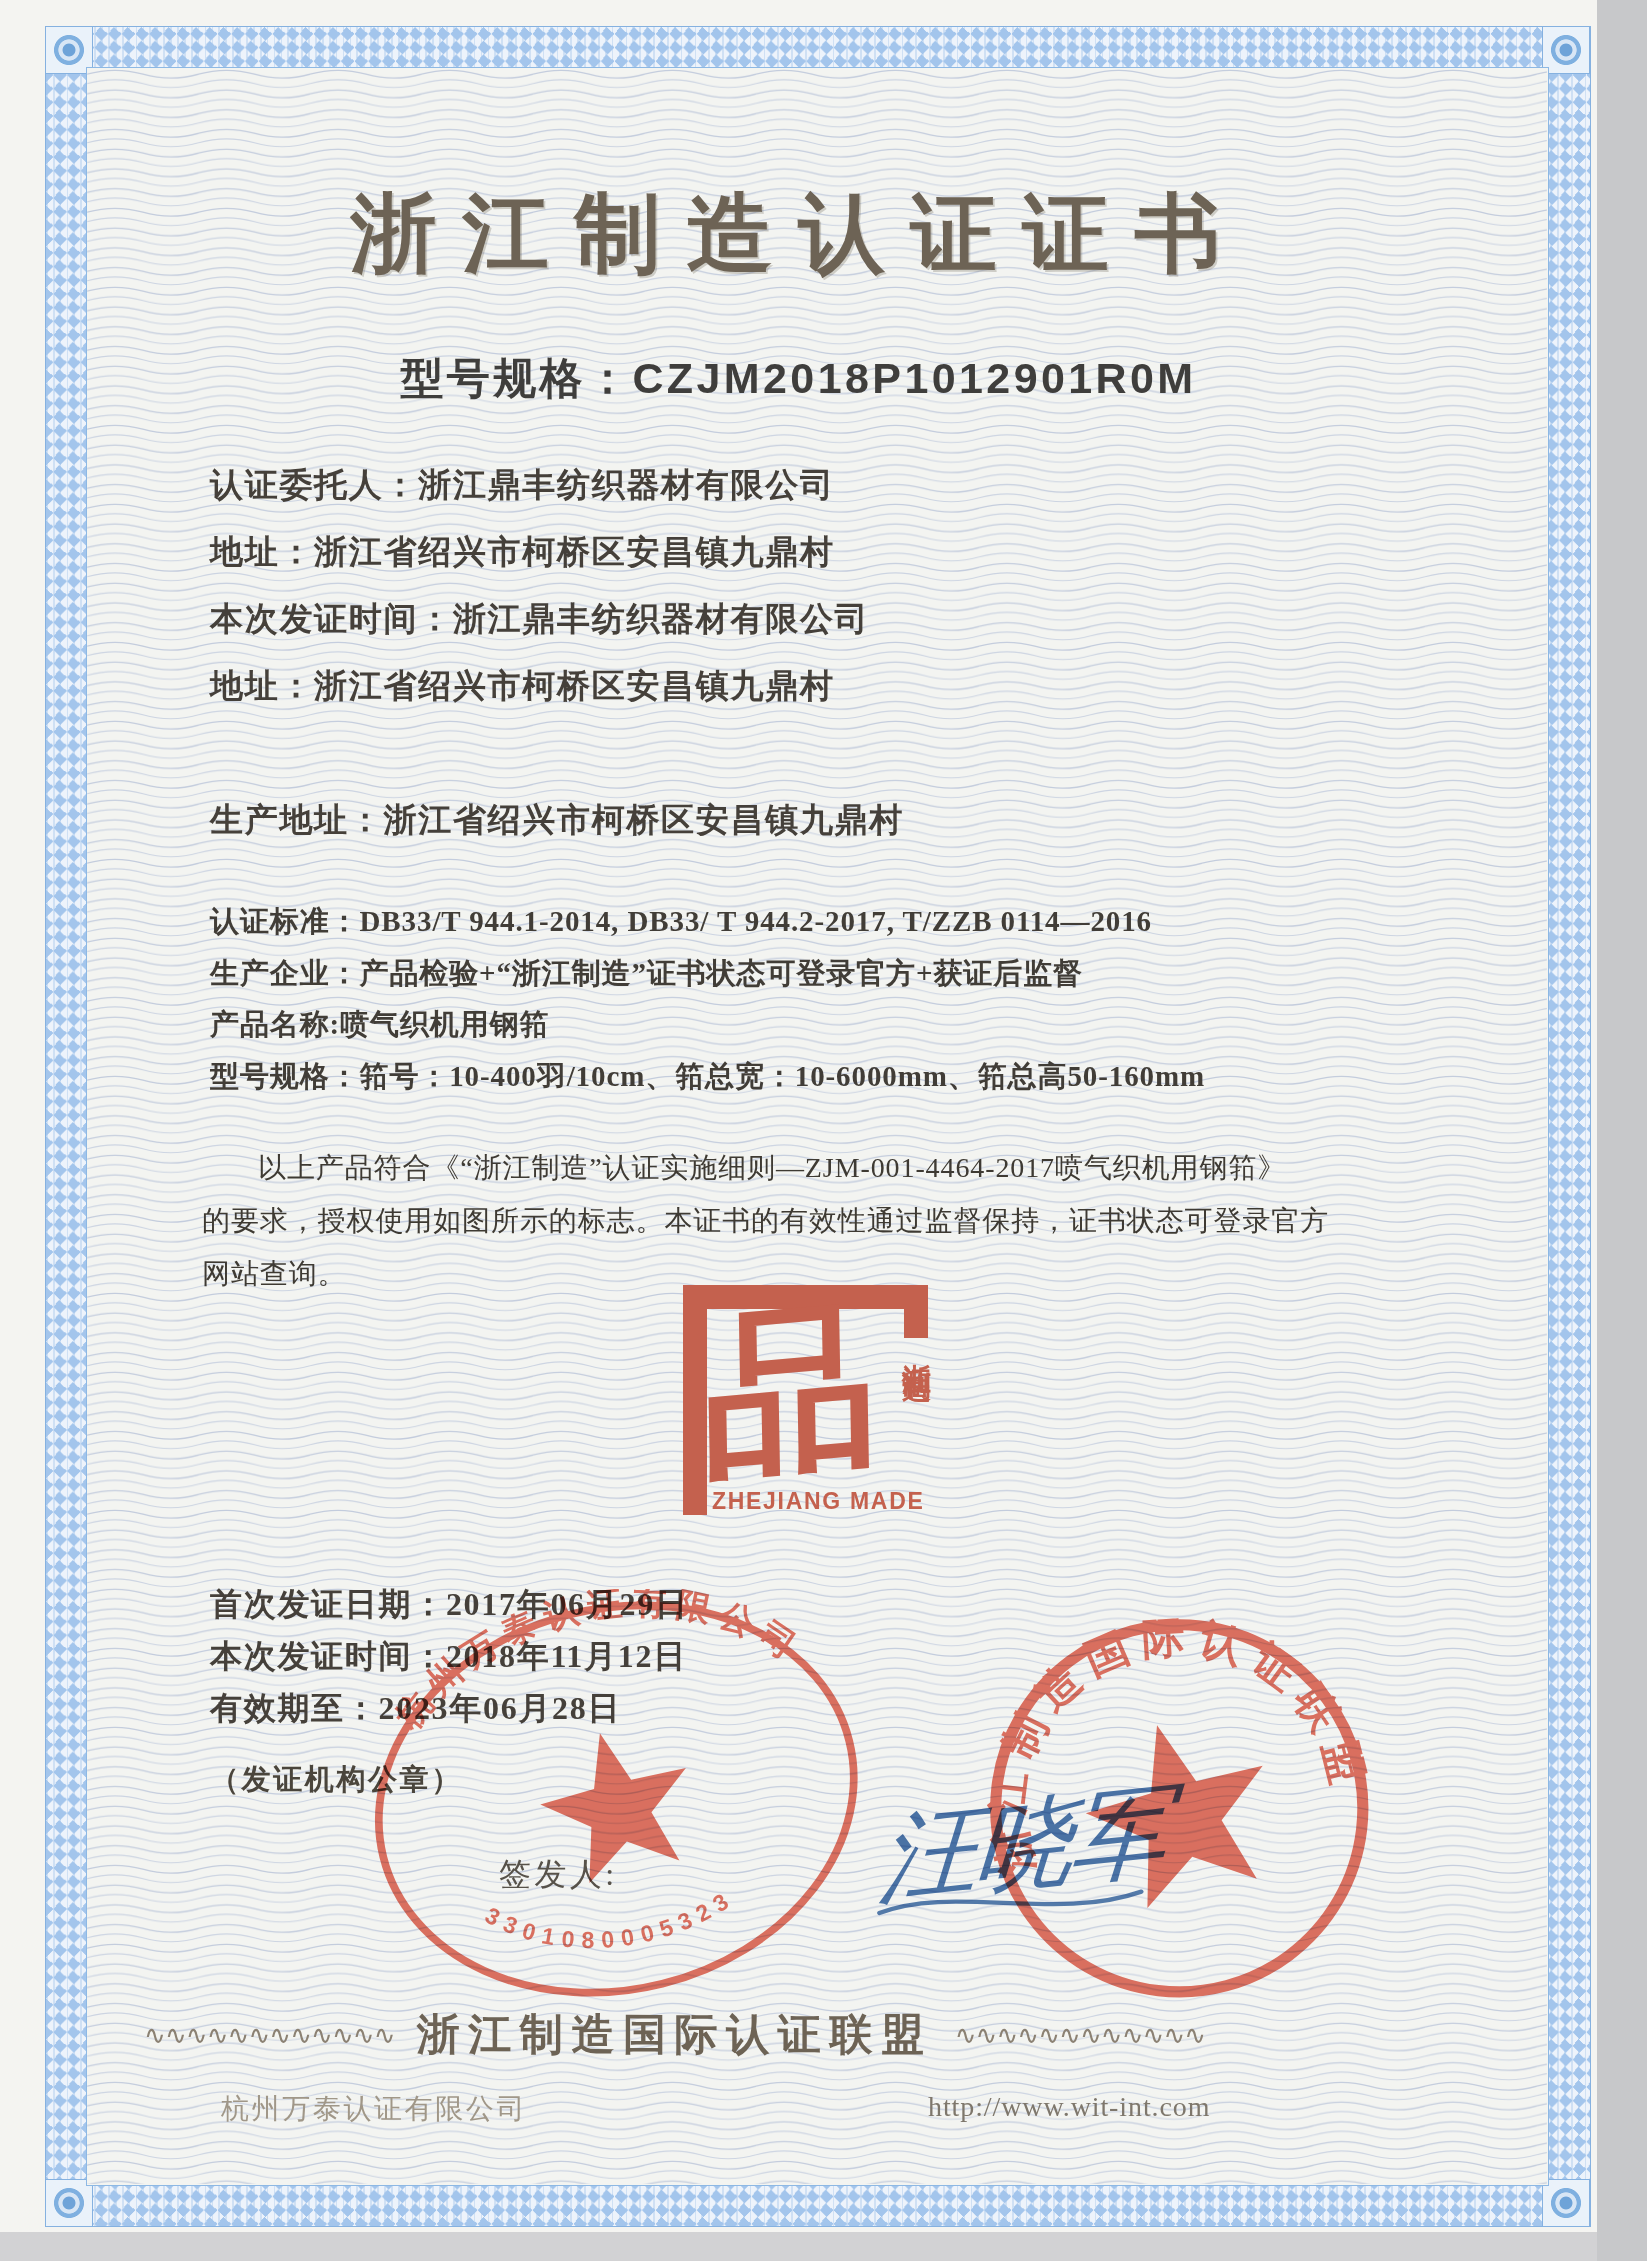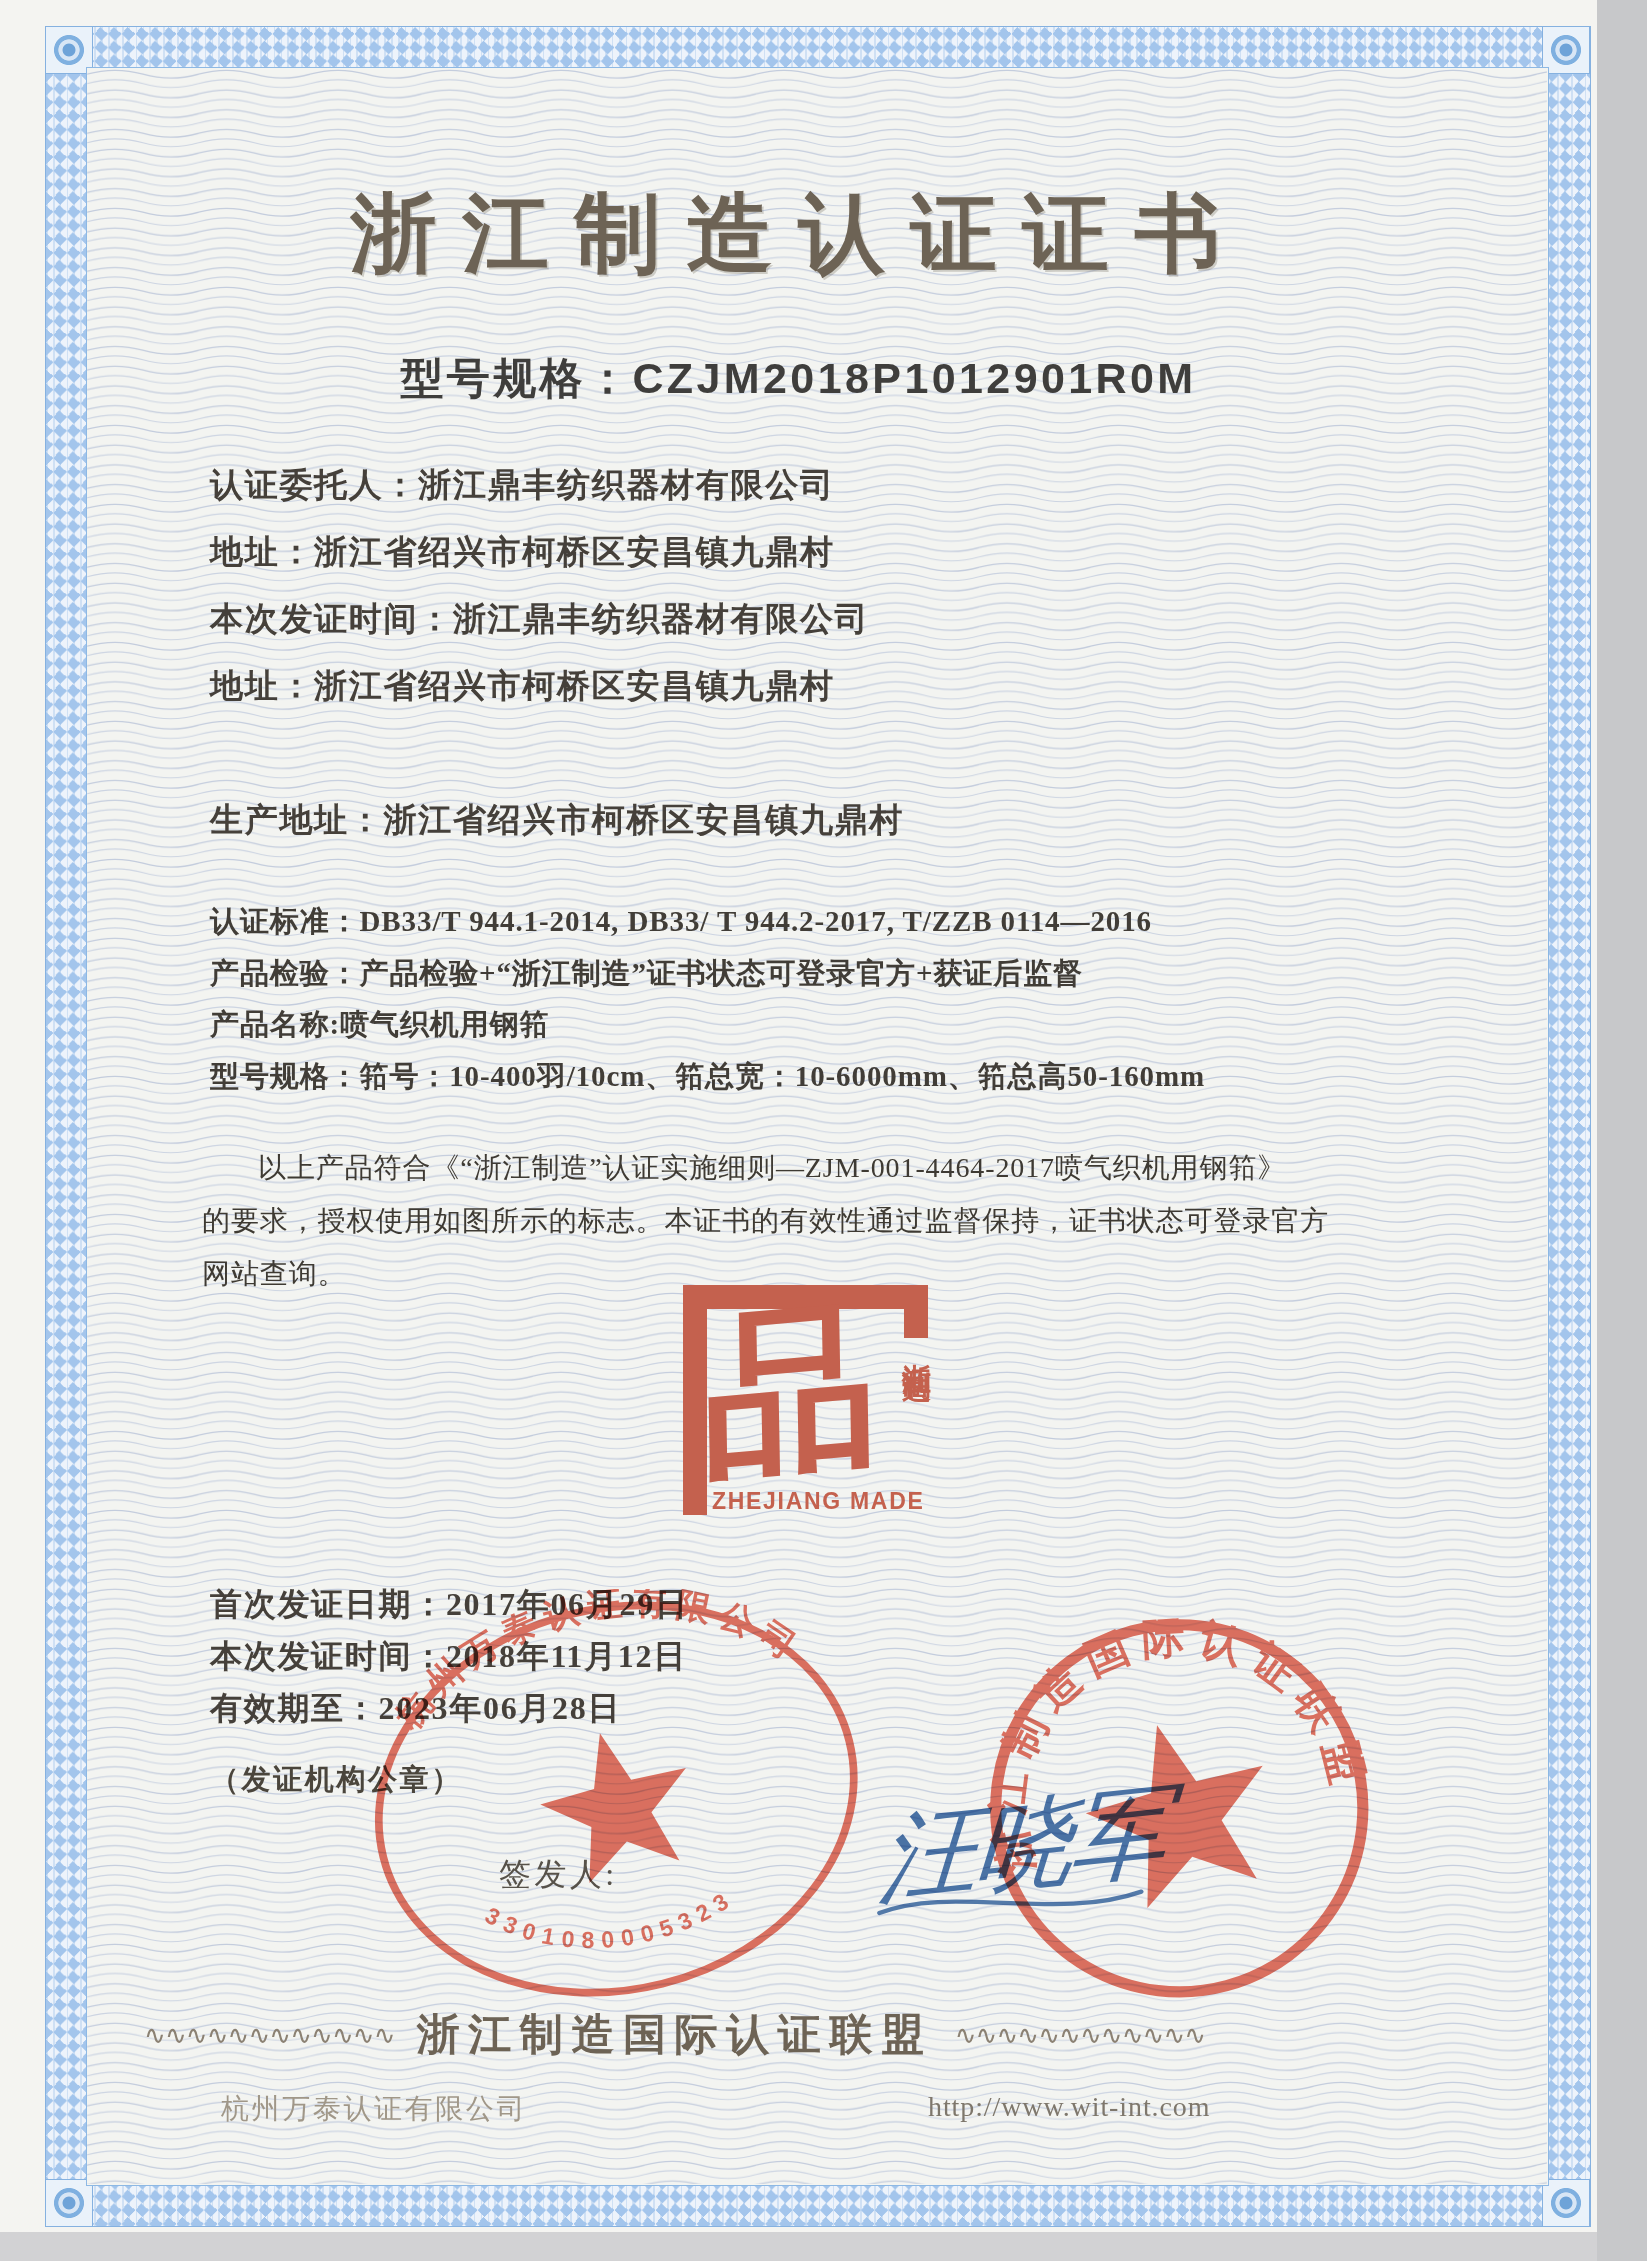--- a/index.html
+++ b/index.html
@@ -157,21 +157,21 @@
 
   <div class="certno"><span>型号规格：</span><span>CZJM2018P1012901R0M</span></div>
 
   <div class="field" style="top:463px;"><span>认证委托人：</span><span>浙江鼎丰纺织器材有限公司</span></div>
   <div class="field" style="top:530px;"><span>地址：</span><span>浙江省绍兴市柯桥区安昌镇九鼎村</span></div>
   <div class="field" style="top:597px;"><span>本次发证时间：</span><span>浙江鼎丰纺织器材有限公司</span></div>
   <div class="field" style="top:664px;"><span>地址：</span><span>浙江省绍兴市柯桥区安昌镇九鼎村</span></div>
   <div class="field" style="top:798px;"><span>生产地址：</span><span>浙江省绍兴市柯桥区安昌镇九鼎村</span></div>
 
   <div class="detail" style="top:902px;"><span>认证标准：</span><span>DB33/T 944.1-2014, DB33/ T 944.2-2017, T/ZZB 0114—2016</span></div>
-  <div class="detail" style="top:954px;"><span>产品检验：</span><span>产品检验+“浙江制造”证书状态可登录官方+获证后监督</span></div>
+  <div class="detail" style="top:954px;"><span>生产企业：</span><span>产品检验+“浙江制造”证书状态可登录官方+获证后监督</span></div>
   <div class="detail" style="top:1005px;"><span>产品名称:</span><span>喷气织机用钢筘</span></div>
   <div class="detail" style="top:1057px;"><span>型号规格：</span><span>筘号：10-400羽/10cm、筘总宽：10-6000mm、筘总高50-160mm</span></div>
 
   <div class="statement" style="top:1141px;">
     <div class="ln first">以上产品符合《“浙江制造”认证实施细则—ZJM-001-4464-2017喷气织机用钢筘》</div>
     <div class="ln">的要求，授权使用如图所示的标志。本证书的有效性通过监督保持，证书状态可登录官方</div>
     <div class="ln">网站查询。</div>
   </div>
 
   <div class="logo">

